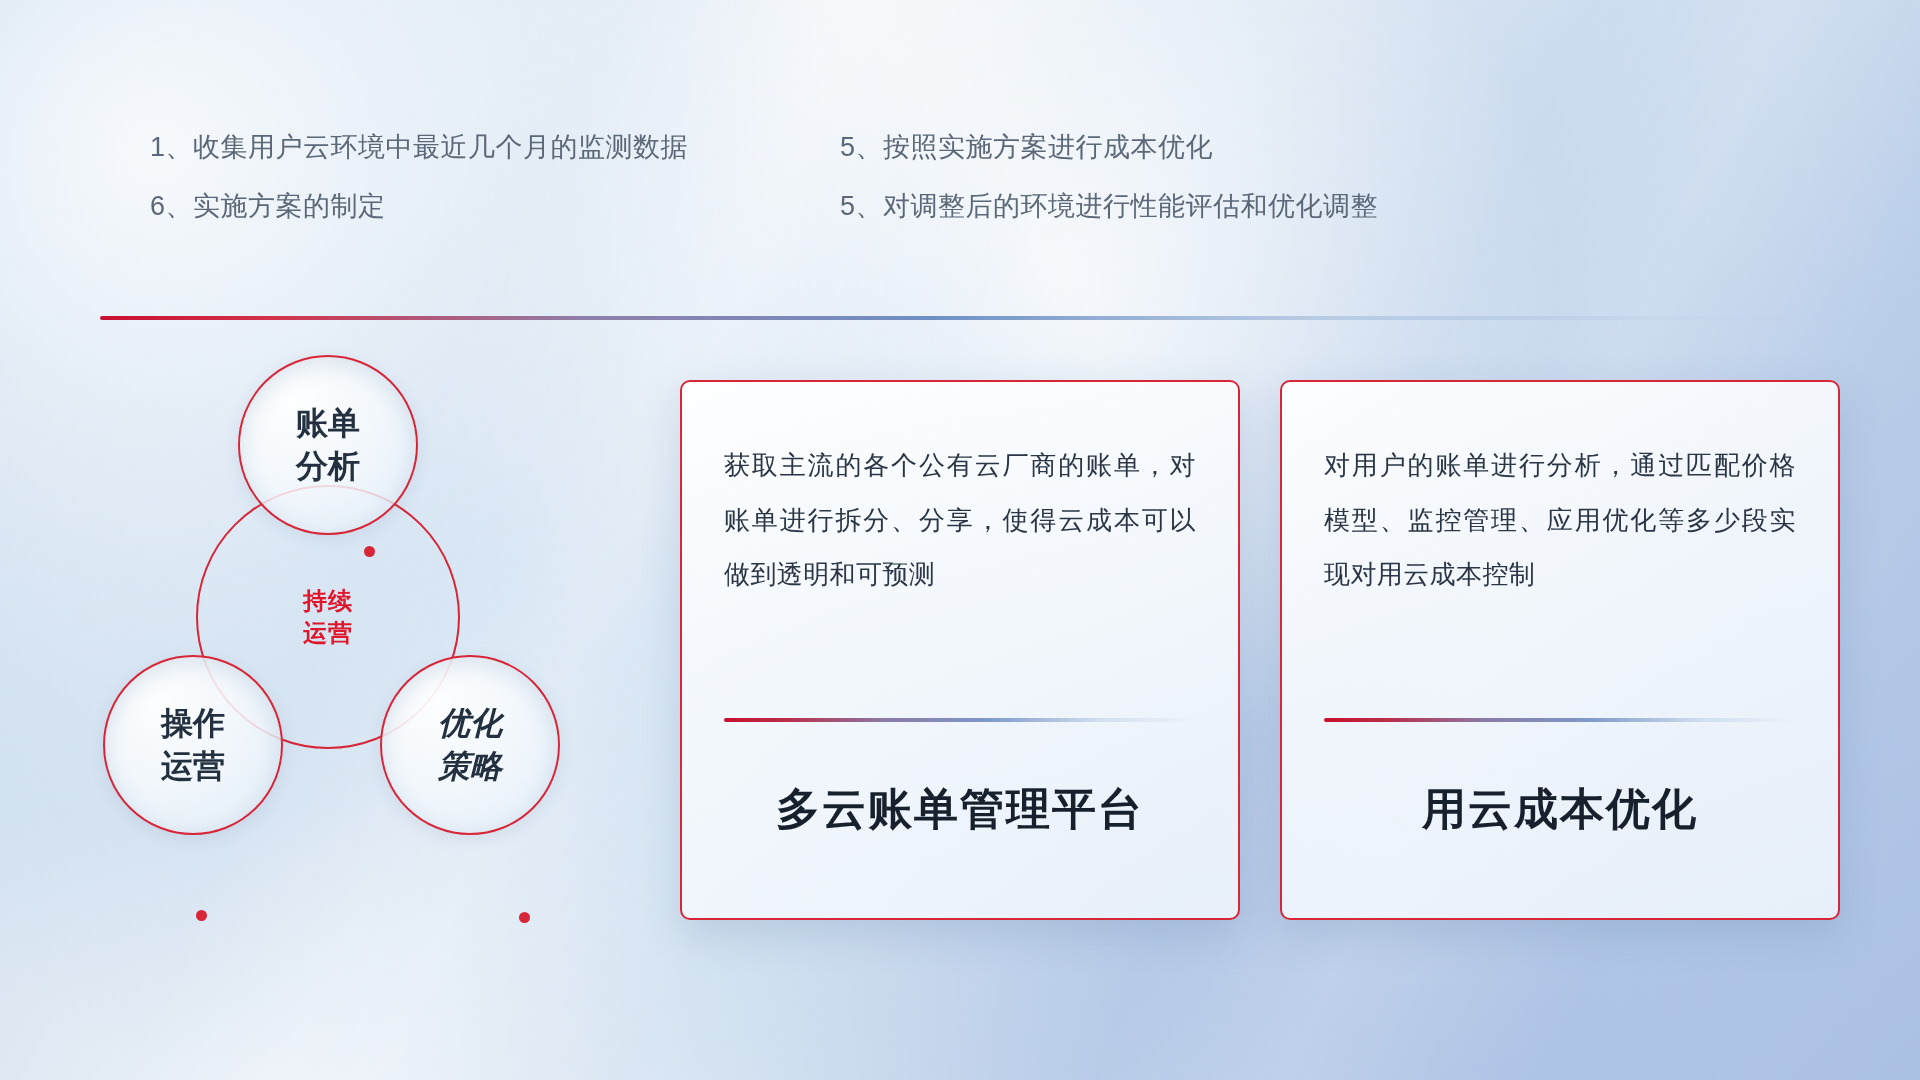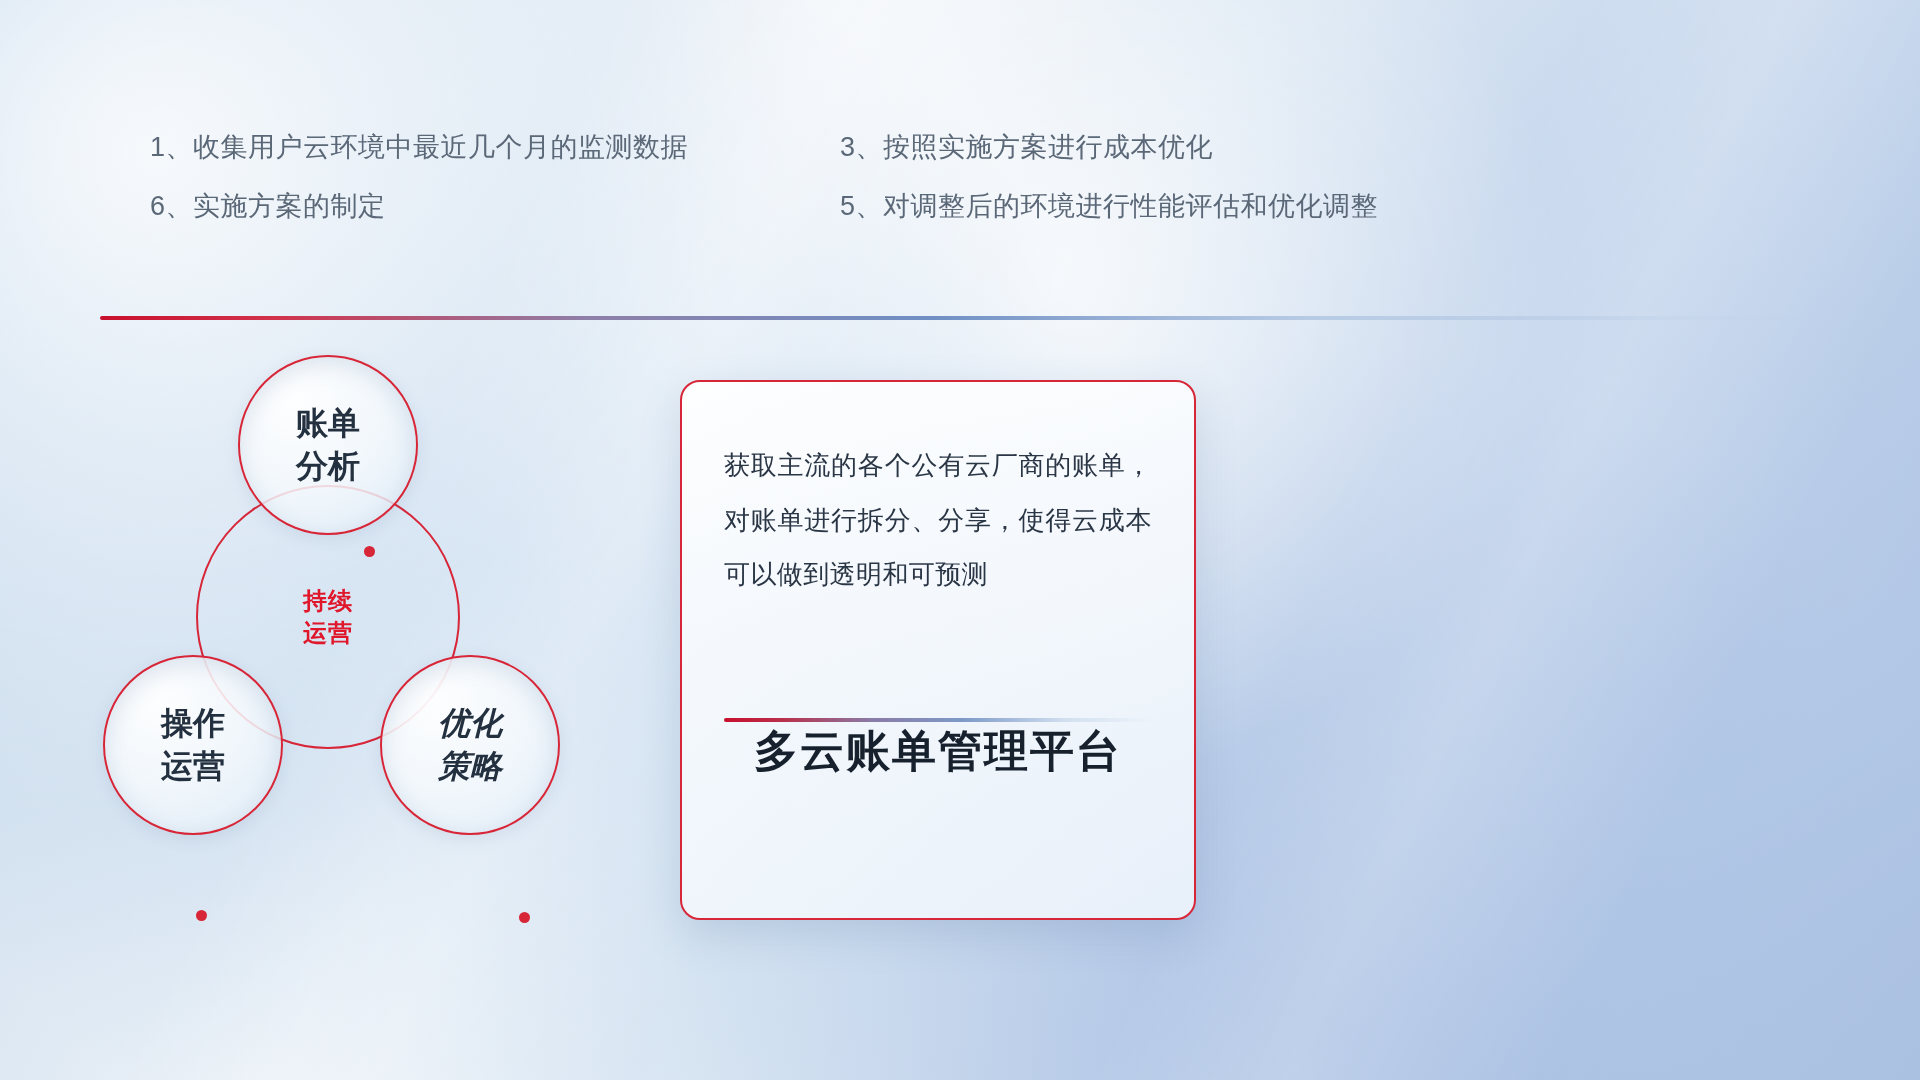--- a/index.html
+++ b/index.html
@@ -141,24 +141,24 @@
     z-index: 6;
   }
   .dot-top   { left: 364px; top: 546px; }
   .dot-left  { left: 196px; top: 910px; }
   .dot-right { left: 519px; top: 912px; }
 
   
   .card {
     position: absolute;
     top: 380px;
-    width: 516px;
+    width: 560px;
     height: 540px;
     border: 2px solid #d72638;
-    border-radius: 20px;
+    border-radius: 10px;
     box-sizing: border-box;
     background: linear-gradient(160deg, rgba(255,255,255,0.92) 0%, rgba(248,251,254,0.88) 40%, rgba(240,246,252,0.86) 100%);
     box-shadow: 0 14px 40px rgba(70,105,150,0.18);
     padding: 56px 42px 0 42px;
     z-index: 5;
   }
   .card-1 { left: 680px; }
   .card-2 { left: 1280px; }
 
   .card-body {
@@ -170,39 +170,40 @@
     height: 260px;
   }
   .card-rule {
     margin-top: 20px;
     width: 100%;
     height: 4px;
     border-radius: 2px;
     background: linear-gradient(90deg, #c8102e 0%, #b9304b 14%, #8a7aa6 34%, #7e9ac8 56%, rgba(176,198,226,0.45) 80%, rgba(200,216,235,0.0) 100%);
   }
   .card-title {
+    margin-top: 58px;
     font-size: 44px;
     font-weight: bold;
     color: #17212e;
     text-align: center;
     letter-spacing: 2px;
   }
 </style>
 </head>
 <body>
 
 <div id="slide">
 
   <div class="steps">
     <div class="steps-col col-left">
       <div class="step-line">1、收集用户云环境中最近几个月的监测数据</div>
       <div class="step-line">6、实施方案的制定</div>
     </div>
     <div class="steps-col col-right">
-      <div class="step-line">3、按照实施方案进行成本优化</div>
+      <div class="step-line">5、按照实施方案进行成本优化</div>
       <div class="step-line">5、对调整后的环境进行性能评估和优化调整</div>
     </div>
   </div>
 
   <div class="divider"></div>
 
   <div class="venn">
     <div class="vcircle big c-center">
       <div class="center-label">持续
 运营</div>
@@ -224,14 +225,19 @@
   <div class="dot dot-top"></div>
   <div class="dot dot-left"></div>
   <div class="dot dot-right"></div>
 
   <div class="card card-1">
     <div class="card-body">获取主流的各个公有云厂商的账单，对账单进行拆分、分享，使得云成本可以做到透明和可预测</div>
     <div class="card-rule"></div>
     <div class="card-title">多云账单管理平台</div>
   </div>
 
+  <div class="card card-2">
+    <div class="card-body">对用户的账单进行分析，通过匹配价格模型、监控管理、应用优化等多少段实现对用云成本控制</div>
+    <div class="card-rule"></div>
+    <div class="card-title">用云成本优化</div>
+  </div>
 
 </div>
 
 </body></html>

